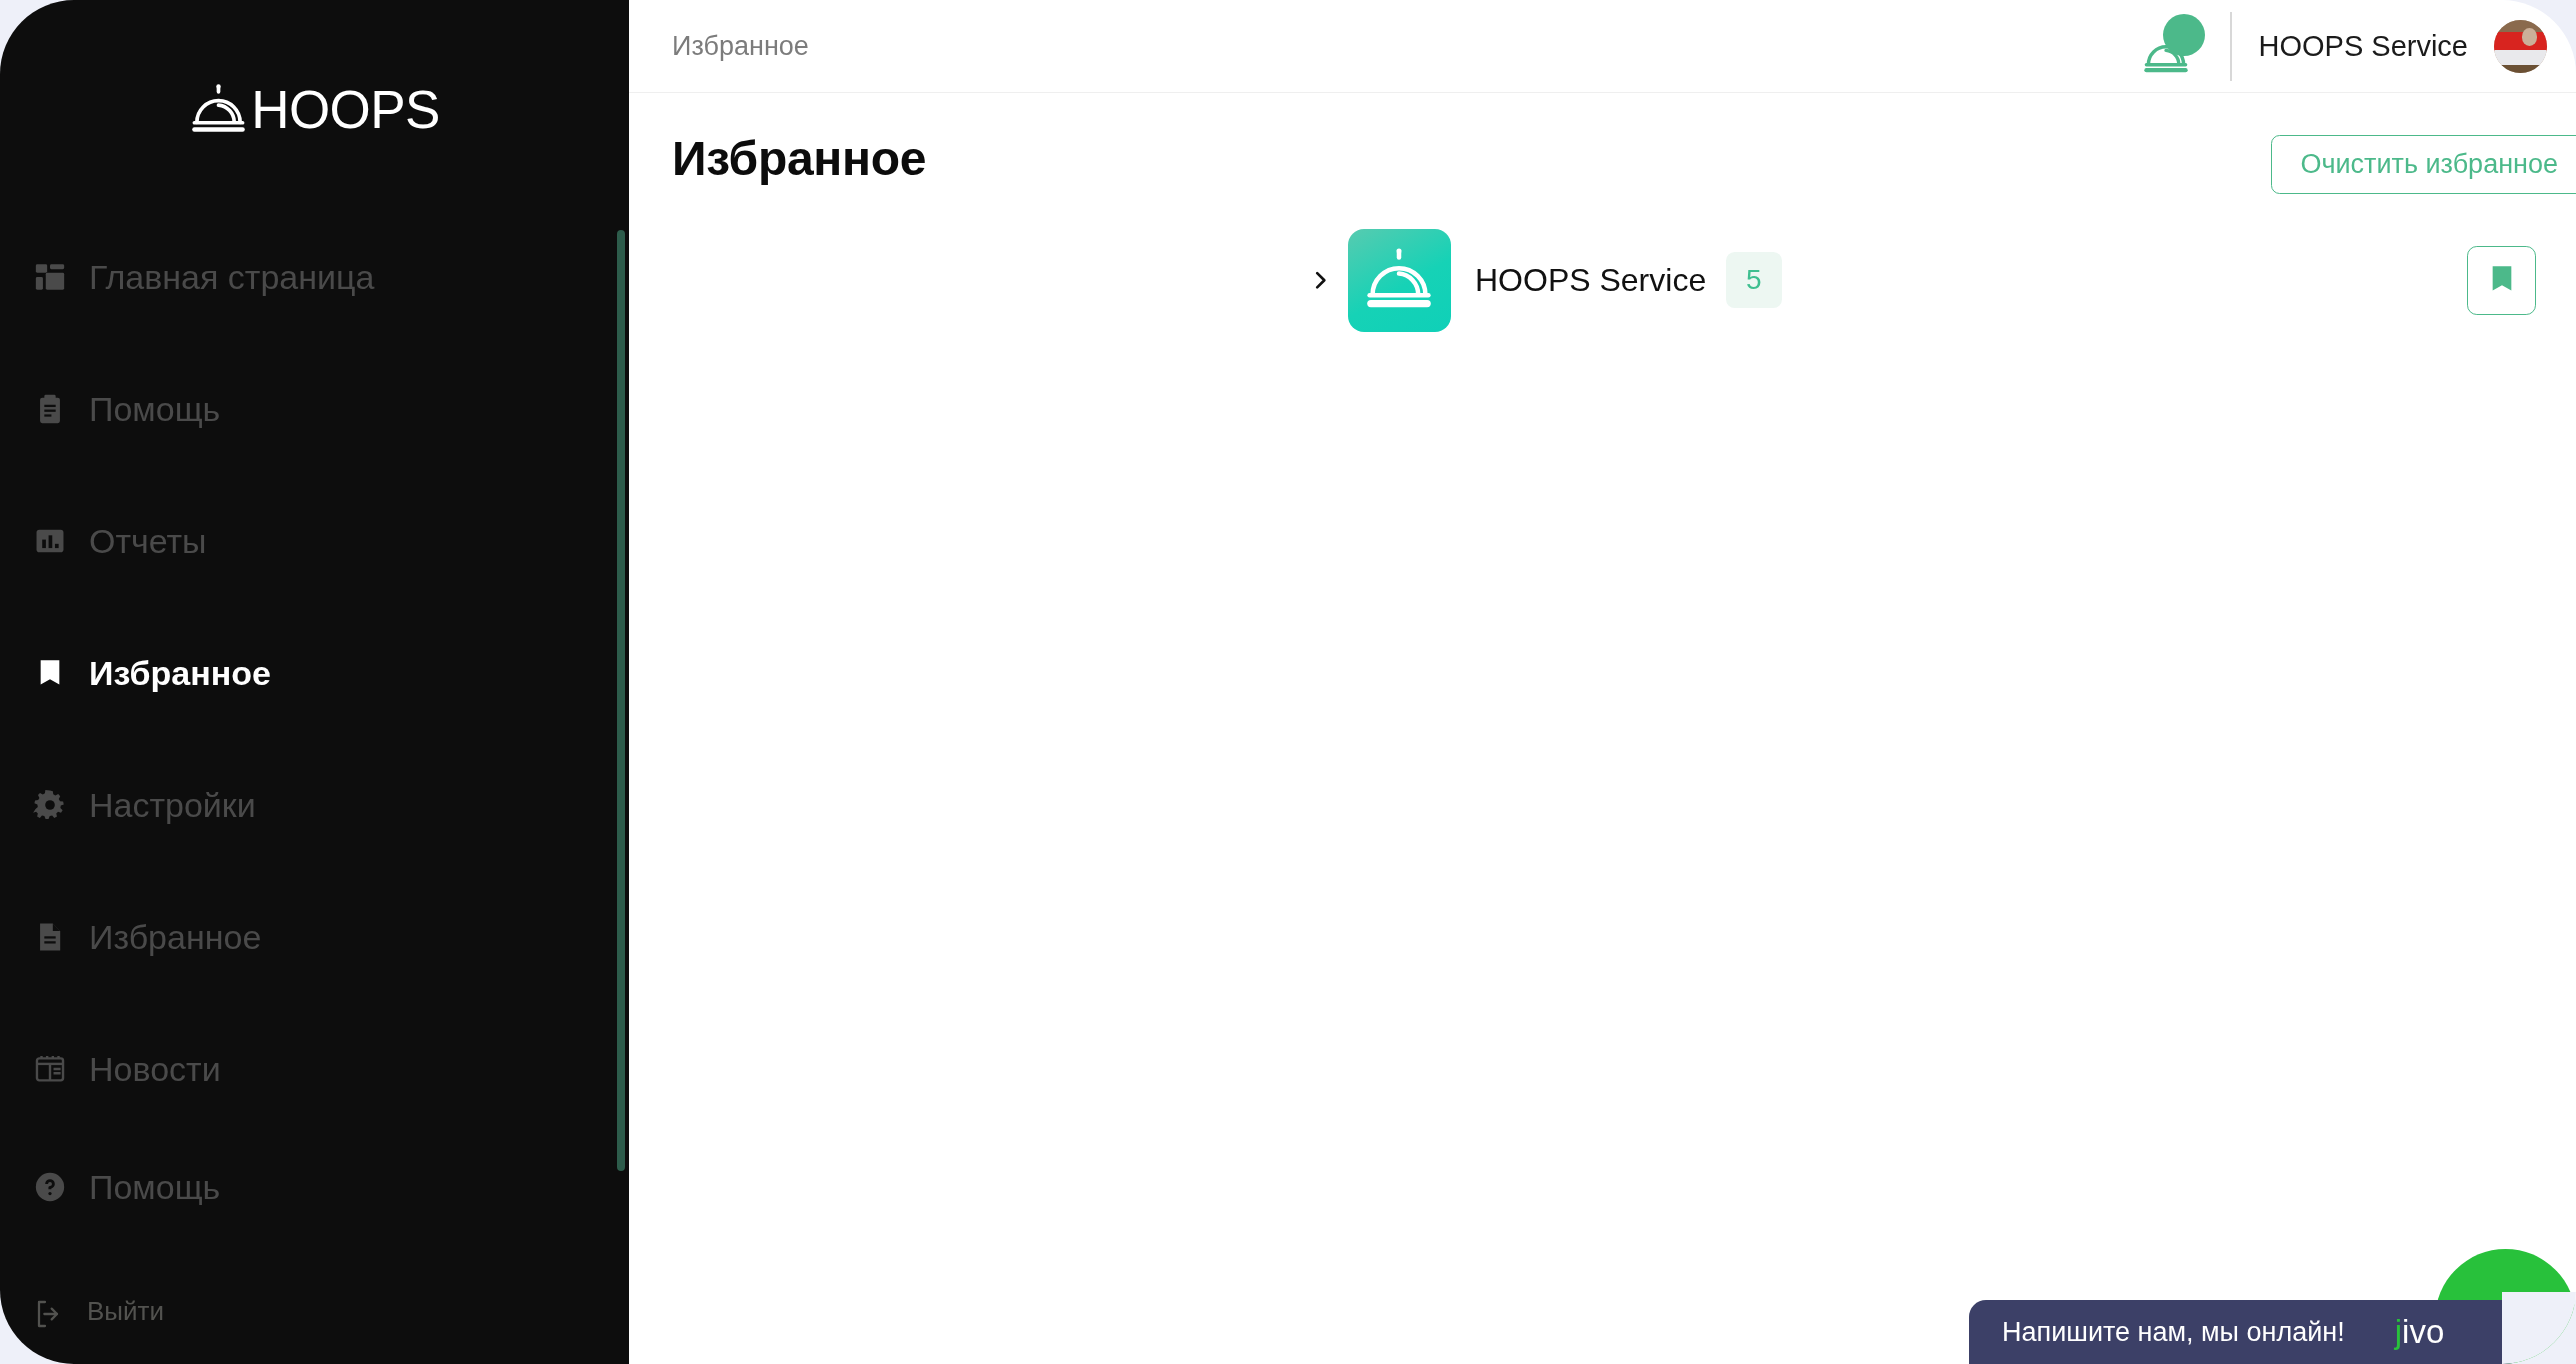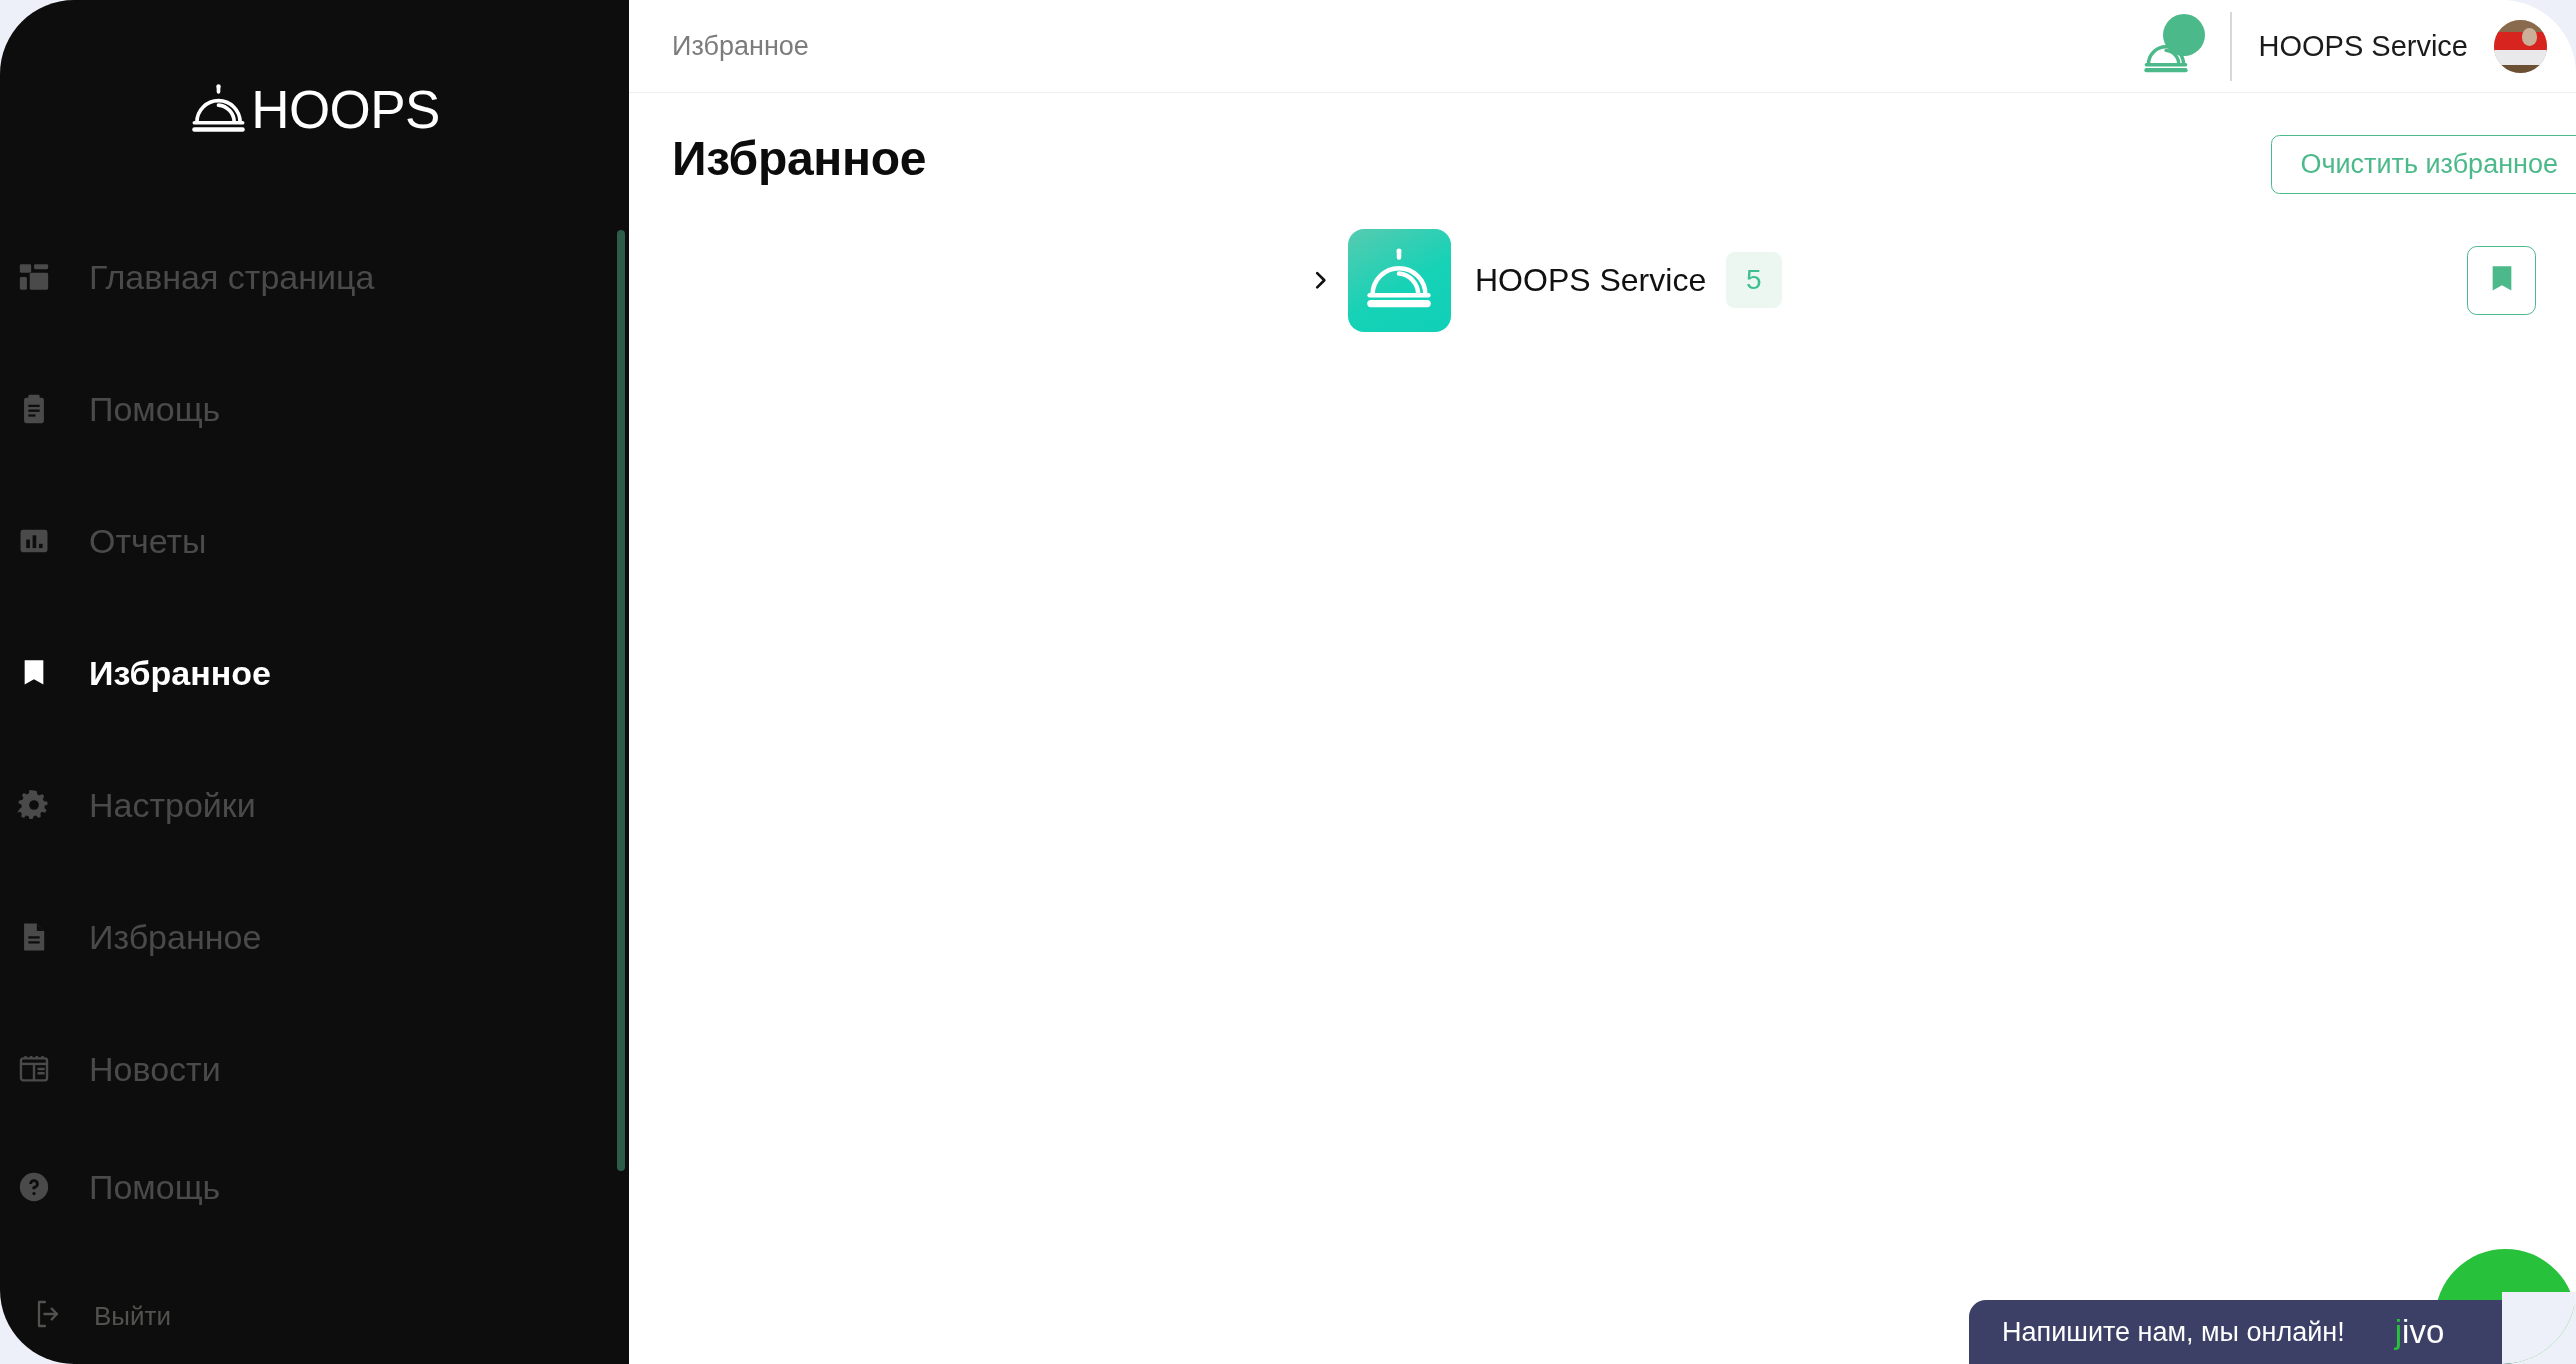--- a/index.html
+++ b/index.html
@@ -52,23 +52,23 @@
     line-height: 1;
   }
 
   .nav {
     margin-top: 98px;
   }
 
   .nav-item {
     display: flex;
     align-items: center;
-    gap: 36px;
+    gap: 20px;
     height: 66px;
-    padding-left: 15px;
+    padding-left: 31px;
     margin-bottom: 66px;
     cursor: pointer;
   }
   .nav-item .nav-icon {
     width: 38px;
     height: 38px;
     display: flex;
     align-items: center;
     justify-content: center;
     flex: 0 0 38px;
@@ -90,22 +90,22 @@
     height: 37px;
     overflow: hidden;
     align-items: flex-start;
   }
 
   .sidebar-footer {
     position: absolute;
     left: 31px;
     bottom: 32px;
     display: flex;
-    align-items: flex-end;
-    gap: 27px;
+    align-items: flex-start;
+    gap: 20px;
     cursor: pointer;
   }
   .sidebar-footer .nav-icon {
     width: 36px; height: 36px;
     display: flex; align-items: center; justify-content: center;
   }
   .logout-label {
     font-size: 26px;
     color: #52524f;
   }

